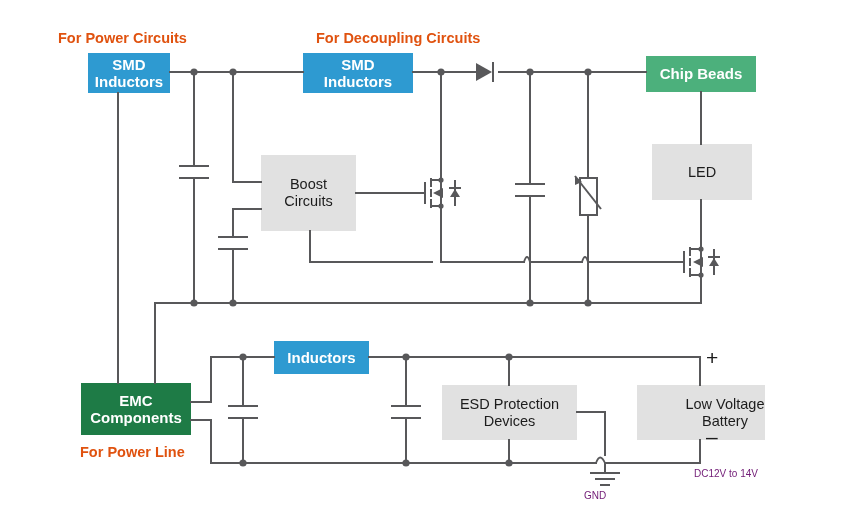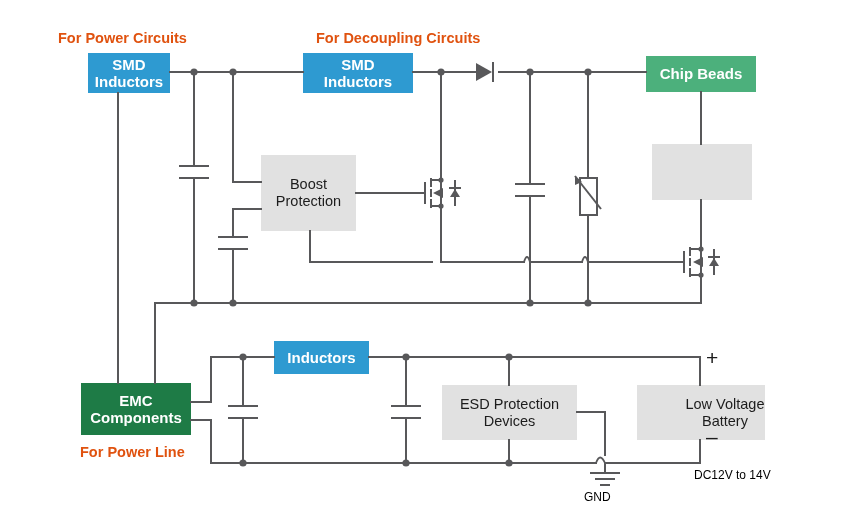--- a/index.html
+++ b/index.html
@@ -82,22 +82,22 @@
   }
   .t-orange {
     position: absolute;
     color: #e0520f;
     font-weight: bold;
     font-size: 14.5px;
     white-space: nowrap;
   }
   .t-plain {
     position: absolute;
-    color: #000000;
-    font-size: 12px;
+    color: #701a75;
+    font-size: 10px;
     white-space: nowrap;
   }
   .t-sign {
     position: absolute;
     color: #1c1c1c;
     font-size: 21px;
     white-space: nowrap;
   }
 </style>
 </head>
@@ -269,24 +269,25 @@
       <div class="t-white-bold">SMD</div>
       <div class="t-white-bold">Inductors</div>
     </div>
   </div>
 
   <div class="boxtext t-white-bold" style="left:646px; top:56px; width:110px; height:36px;">Chip Beads</div>
 
   <div class="boxtext" style="left:261px; top:155px; width:95px; height:76px;">
     <div>
       <div class="t-dark">Boost</div>
-      <div class="t-dark">Protection</div>
-    </div>
-  </div>
-
+      <div class="t-dark">Circuits</div>
+    </div>
+  </div>
+
+  <div class="boxtext t-dark" style="left:652px; top:144px; width:100px; height:56px;">LED</div>
 
   <div class="boxtext t-white-bold" style="left:274px; top:341px; width:95px; height:33px;">Inductors</div>
 
   <div class="boxtext" style="left:81px; top:383px; width:110px; height:52px;">
     <div>
       <div class="t-white-bold">EMC</div>
       <div class="t-white-bold">Components</div>
     </div>
   </div>
 

